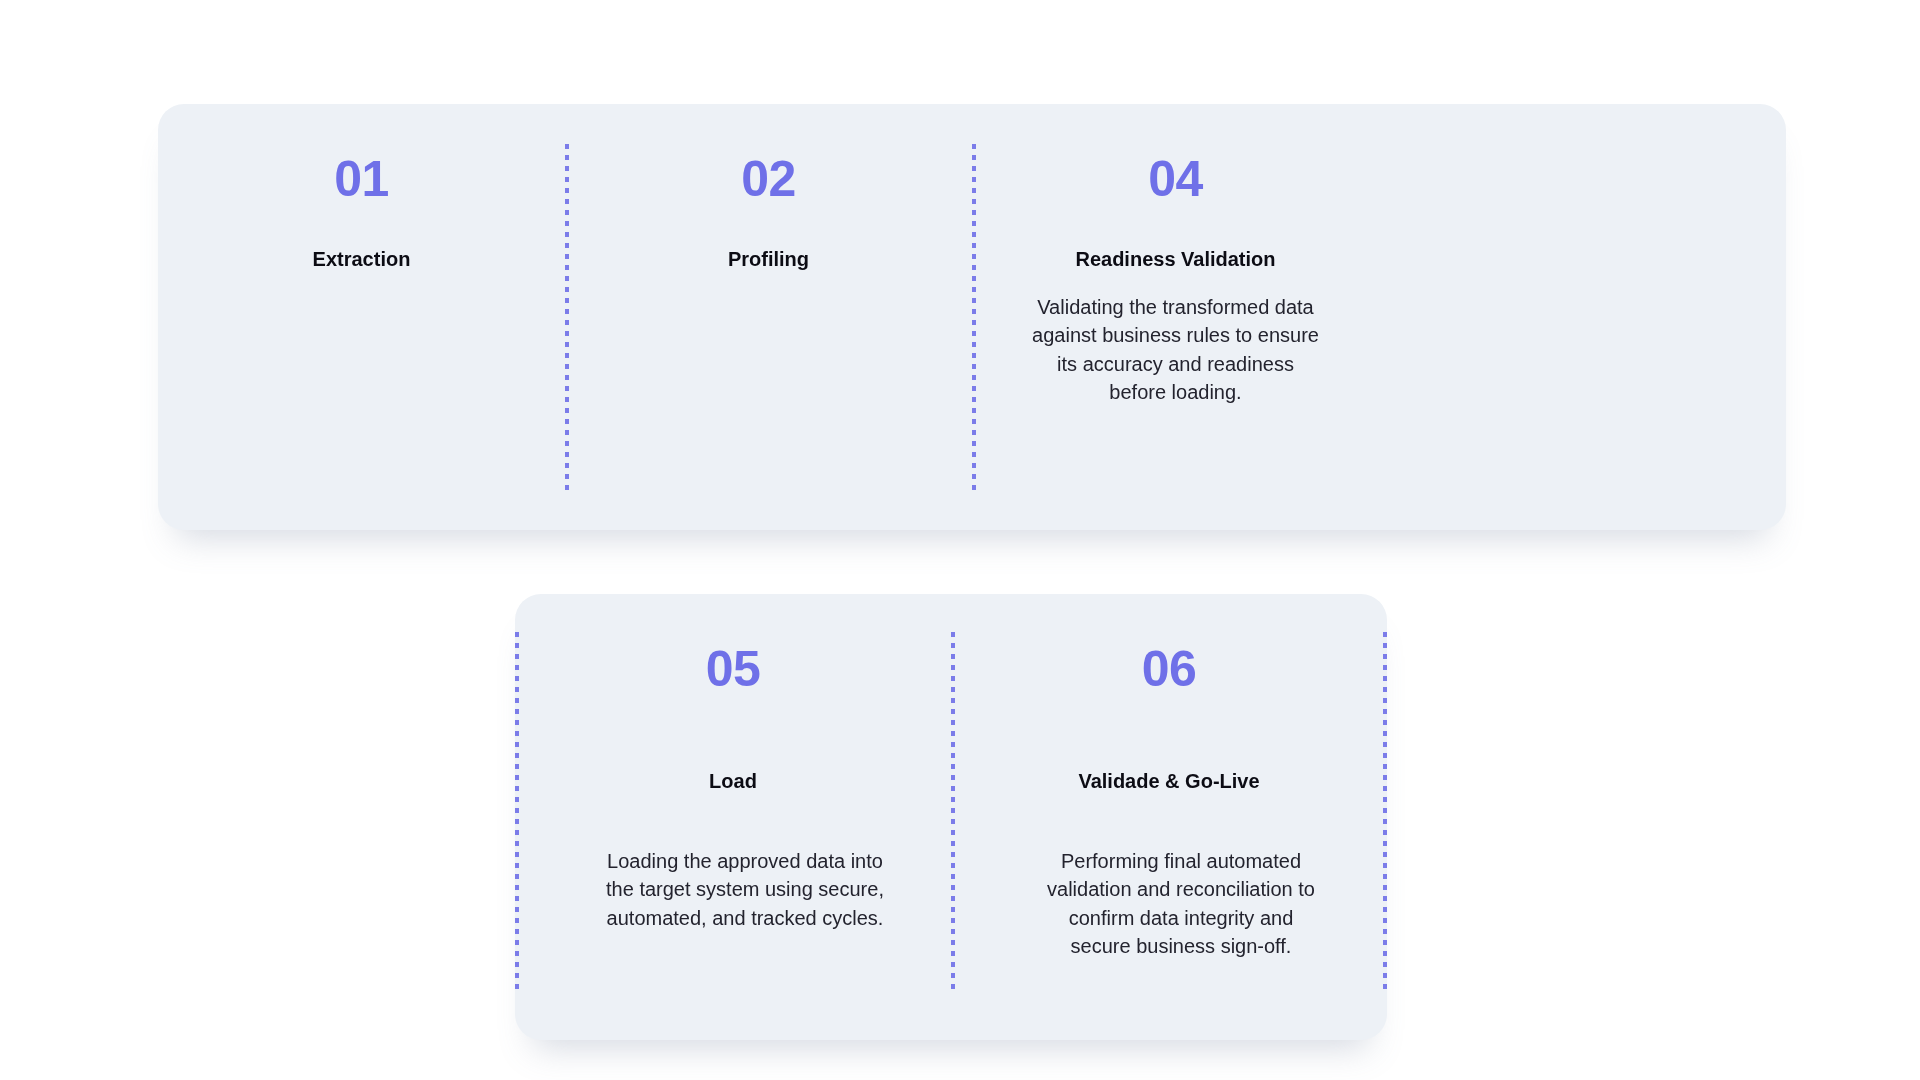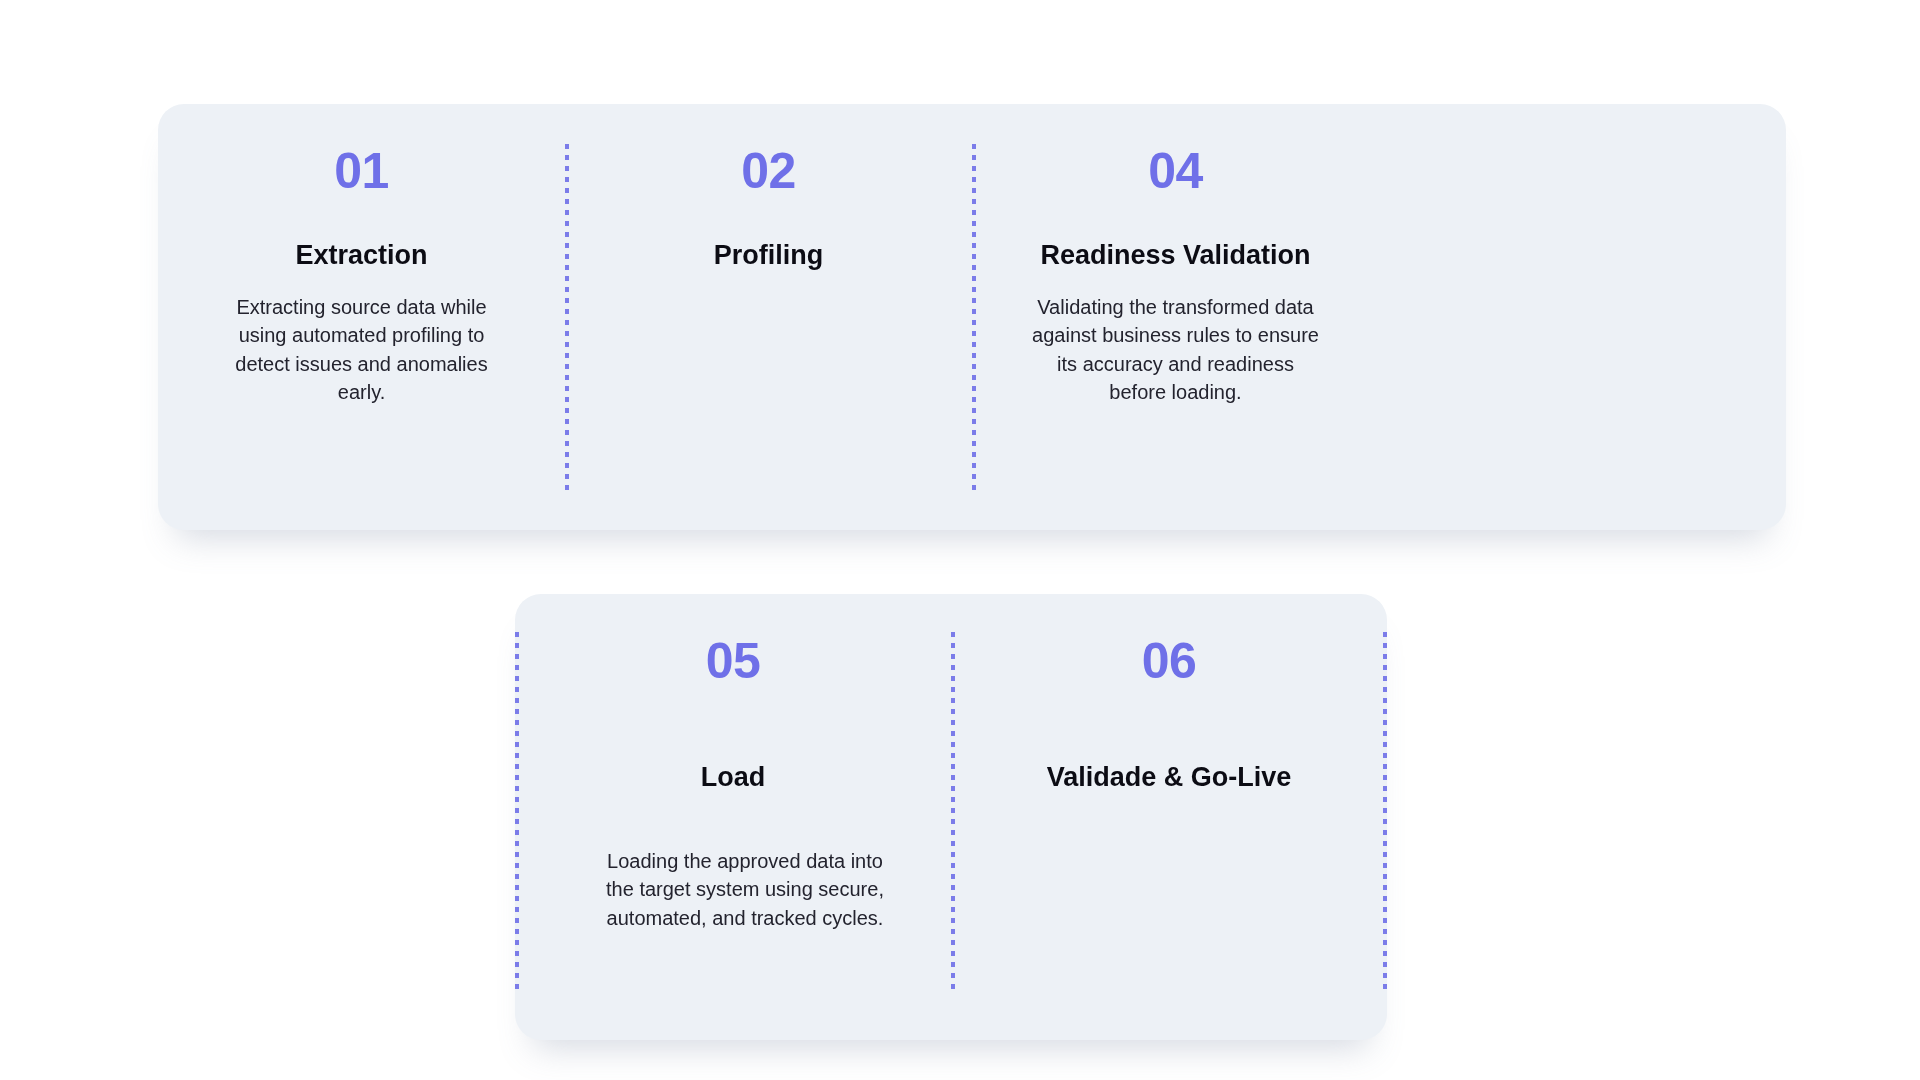--- a/index.html
+++ b/index.html
@@ -103,26 +103,26 @@
     background-repeat: repeat-y;
   }
 
   
   .step-number {
     font-size: 50px;
     font-weight: bold;
     color: #6f70e8;
     letter-spacing: -0.5px;
     line-height: 1;
-    margin: 4px 0 44px 0;
+    margin: 12px 0 44px 0;
     text-align: center;
   }
 
   .step-title {
-    font-size: 27px;
+    font-size: 20px;
     font-weight: bold;
     color: #0c0c14;
     line-height: 1.15;
     margin: 0 0 22px 0;
     text-align: center;
     white-space: nowrap;
   }
 
   .step-desc {
     font-size: 20px;
@@ -142,21 +142,20 @@
 </head>
 <body>
 
 <div id="stage">
 
   <div class="panel" id="panel-row-1">
 
     <div class="step">
       <div class="step-number">01</div>
       <div class="step-title">Extraction</div>
-      <div class="step-desc">Extracting source data while using automated profiling to detect issues and anomalies early.</div>
     </div>
 
     <div class="step with-divider">
       <div class="step-number">02</div>
       <div class="step-title">Profiling</div>
     </div>
 
 
     <div class="step with-divider">
       <div class="step-number">04</div>
@@ -170,17 +169,18 @@
 
     <div class="step with-divider">
       <div class="step-number">05</div>
       <div class="step-title">Load</div>
       <div class="step-desc">Loading the approved data into the target system using secure, automated, and tracked cycles.</div>
     </div>
 
     <div class="step with-divider with-divider-right">
       <div class="step-number">06</div>
       <div class="step-title">Validade &amp; Go-Live</div>
+      <div class="step-desc">Performing final automated validation and reconciliation to confirm data integrity and secure business sign-off.</div>
     </div>
 
   </div>
 
 </div>
 
 </body></html>

